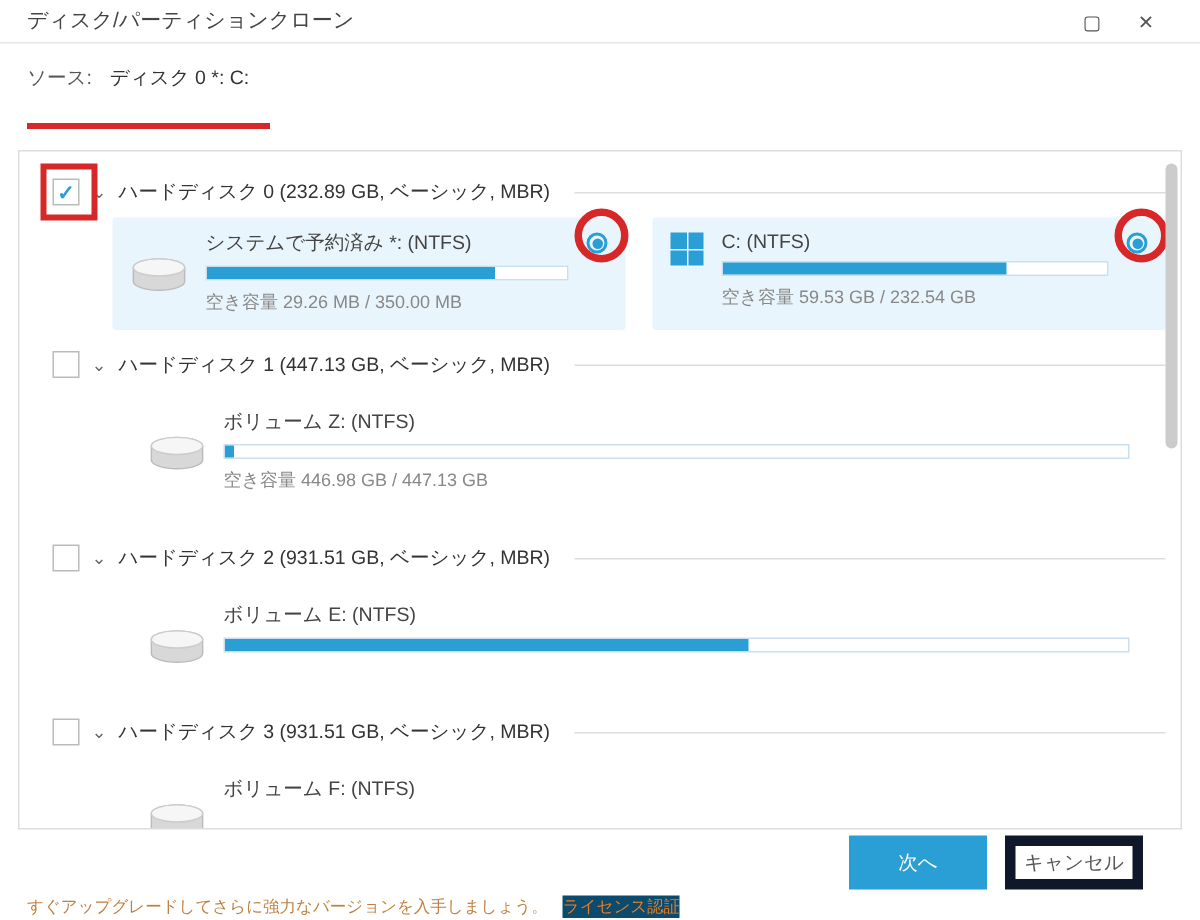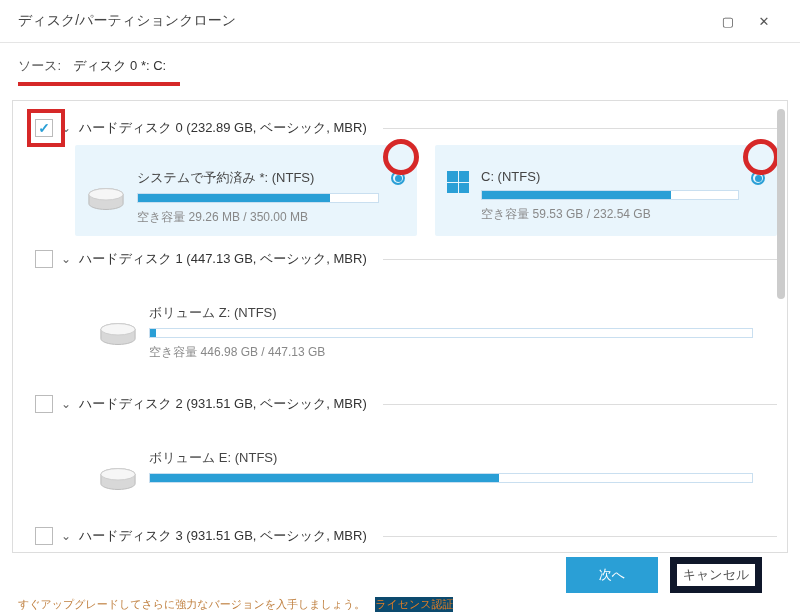--- a/index.html
+++ b/index.html
@@ -1,34 +1,34 @@
 <!DOCTYPE html>
 <html><head>
 <meta charset="utf-8">
 <style>
 * { box-sizing: border-box; margin: 0; padding: 0; font-family: "Meiryo", "Yu Gothic", sans-serif; }
 body { width: 800px; height: 613px; background: #fff; position: relative; font-size: 13px; color: #333; }
-.titlebar { height: 43px; display: flex; align-items: center; padding: 0 18px; border-bottom: 1px solid #e5e5e5; }
+.titlebar { height: 29px; display: flex; align-items: center; padding: 0 18px; border-bottom: 1px solid #e5e5e5; }
 .title { flex: 1; font-size: 14px; color: #444; }
 .winbtn { width: 36px; height: 36px; display: flex; align-items: center; justify-content: center; color: #555; cursor: pointer; }
 .source-row { padding: 14px 18px 6px; display: flex; gap: 12px; font-size: 13px; color: #555; }
 .source-val { color: #333; }
 .red-underline { position: absolute; left: 18px; top: 82px; width: 162px; height: 4px; background: #d62828; }
 .content { position: absolute; left: 12px; right: 12px; top: 100px; bottom: 60px; border: 1px solid #ddd; padding: 18px 10px 10px 22px; overflow: hidden; }
 .scroll-track { position: absolute; right: 2px; top: 8px; bottom: 8px; width: 8px; }
 .scroll-thumb { position: absolute; right: 0; top: 0; width: 8px; height: 190px; background: #ccc; border-radius: 4px; }
 .disk-block { margin-bottom: 14px; }
 .disk-header { display: flex; align-items: center; gap: 8px; position: relative; }
 .cb { width: 18px; height: 18px; border: 1px solid #bbb; background: #fff; display: flex; align-items: center; justify-content: center; }
 .cb.checked::after { content: "✓"; color: #2a9fd6; font-size: 14px; font-weight: bold; }
 .red-box { position: absolute; border: 4px solid #d62828; left: -8px; top: -10px; width: 38px; height: 38px; pointer-events: none; }
 .chev { font-size: 12px; color: #666; }
 .disk-line { height: 1px; background: #ddd; flex: 1; margin-left: 8px; }
 .parts-row { display: flex; gap: 18px; margin-left: 40px; margin-top: 8px; }
-.part-card { flex: 1; display: flex; gap: 12px; padding: 24px 12px 10px; position: relative; border-radius: 2px; }
+.part-card { flex: 1; display: flex; gap: 12px; padding: 8px 12px 10px; position: relative; border-radius: 2px; }
 .part-card.sel { background: #e9f5fc; }
 .disk-icon { width: 38px; height: 26px; margin-top: 18px; }
 .disk-icon svg { width: 100%; height: 100%; }
 .win-icon { width: 22px; height: 22px; margin-top: 2px; display: grid; grid-template: 1fr 1fr / 1fr 1fr; gap: 1px; }
 .win-icon span { background: #2a9fd6; }
 .part-info { flex: 1; }
 .part-name { font-size: 13px; color: #444; margin-bottom: 6px; }
 .bar { height: 10px; background: #fff; border: 1px solid #c9dff0; position: relative; margin-bottom: 6px; }
 .bar-fill { position: absolute; left: 0; top: 0; bottom: 0; background: #2a9fd6; }
 .free { font-size: 12px; color: #888; }

